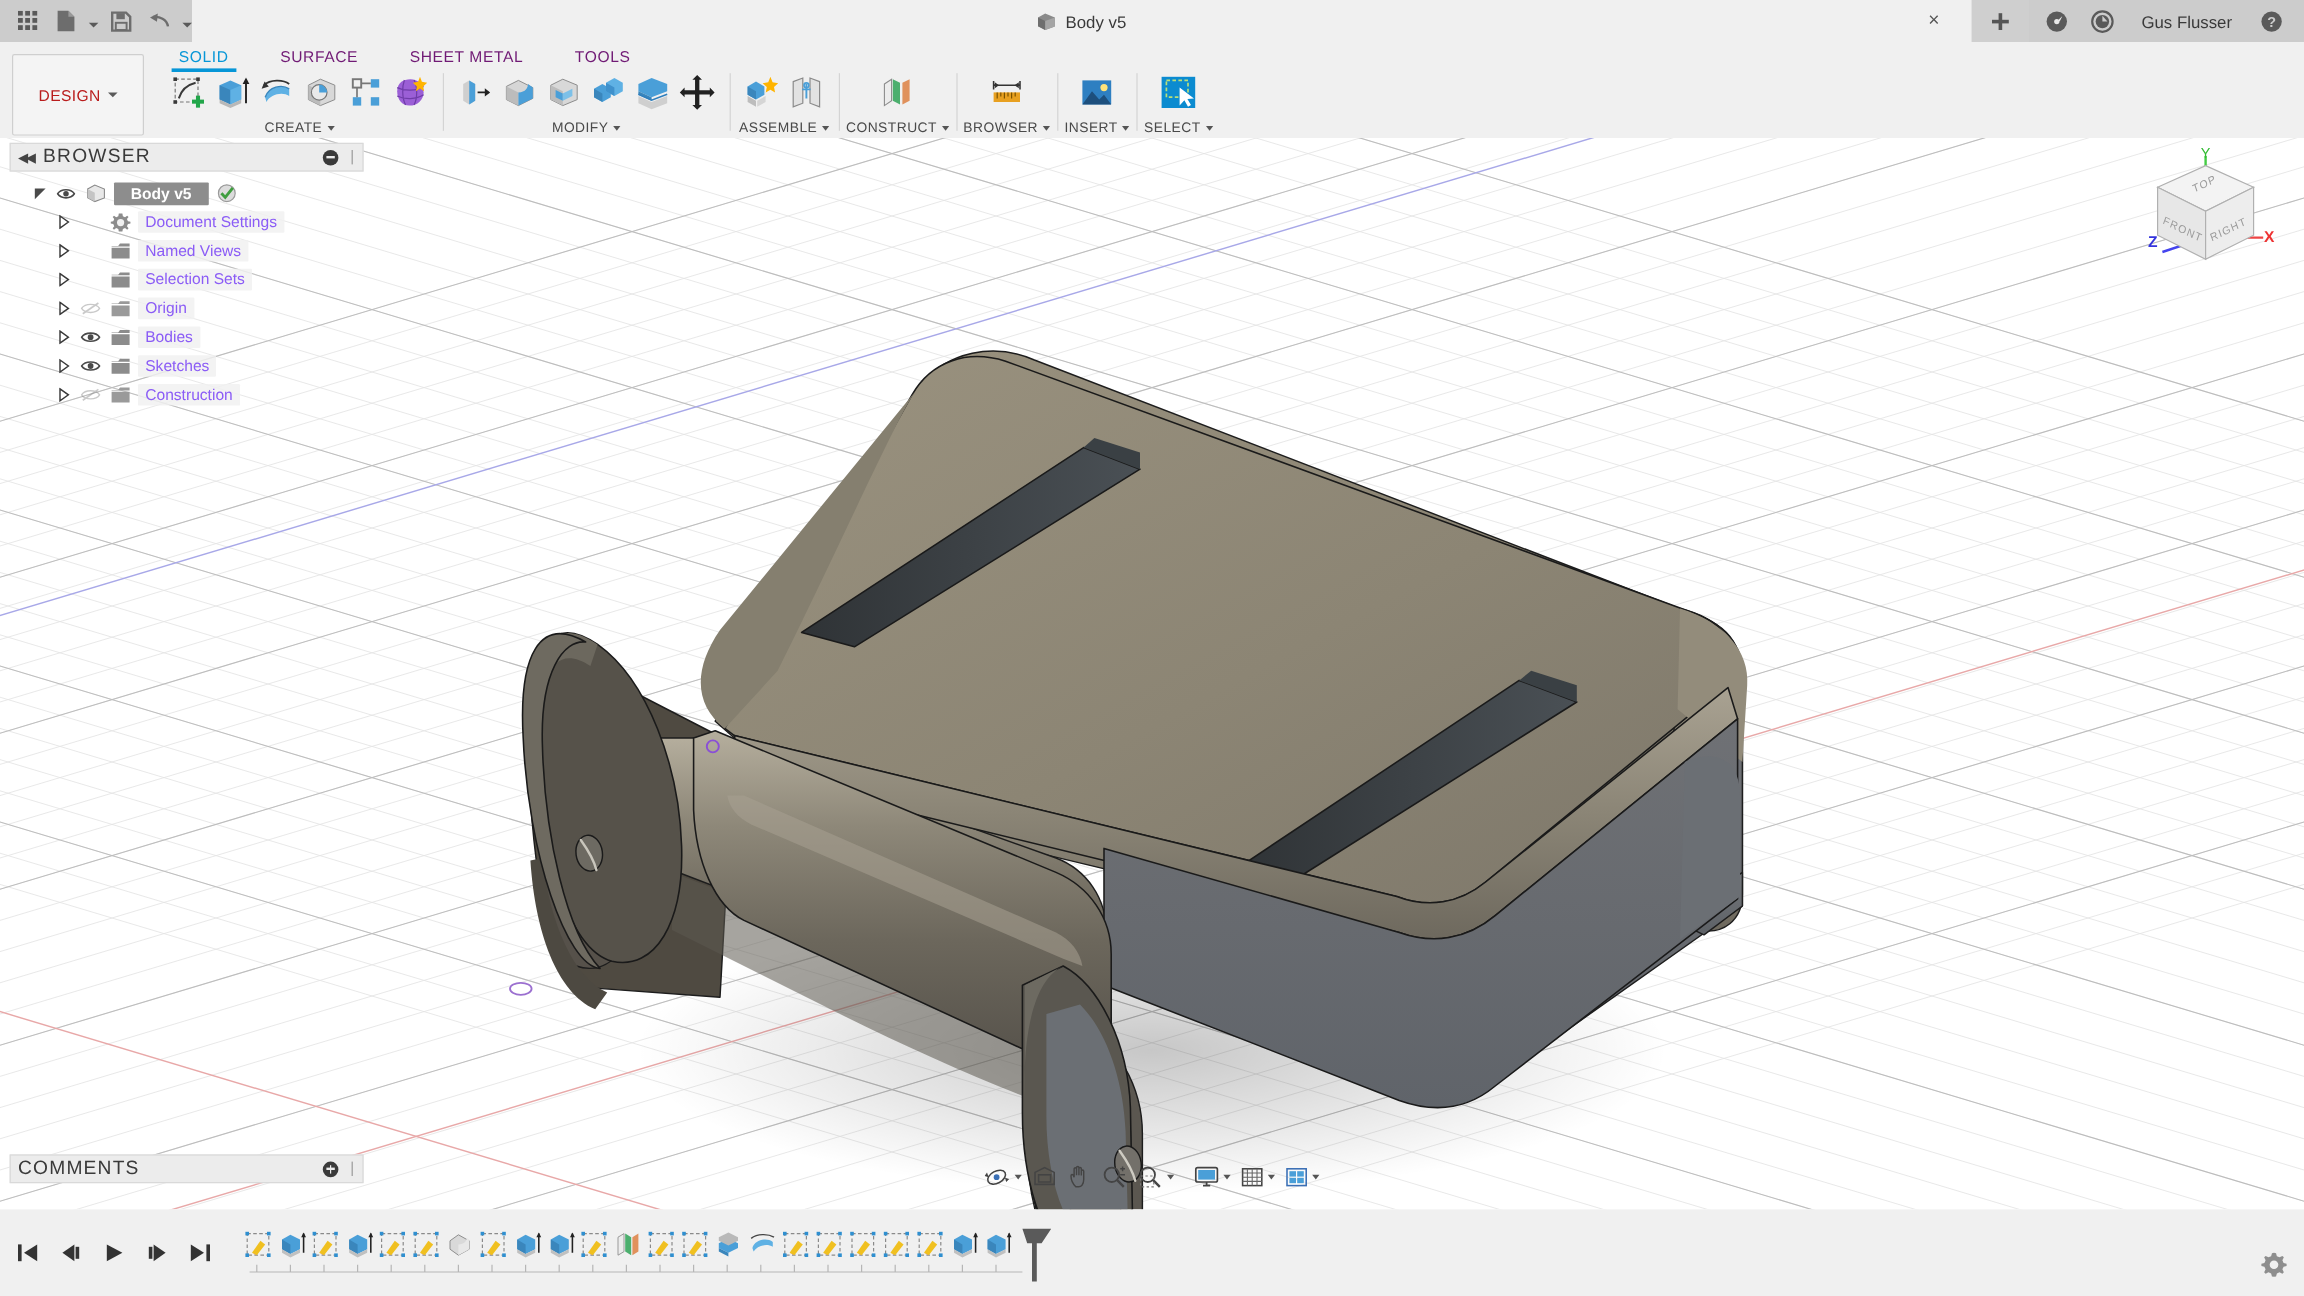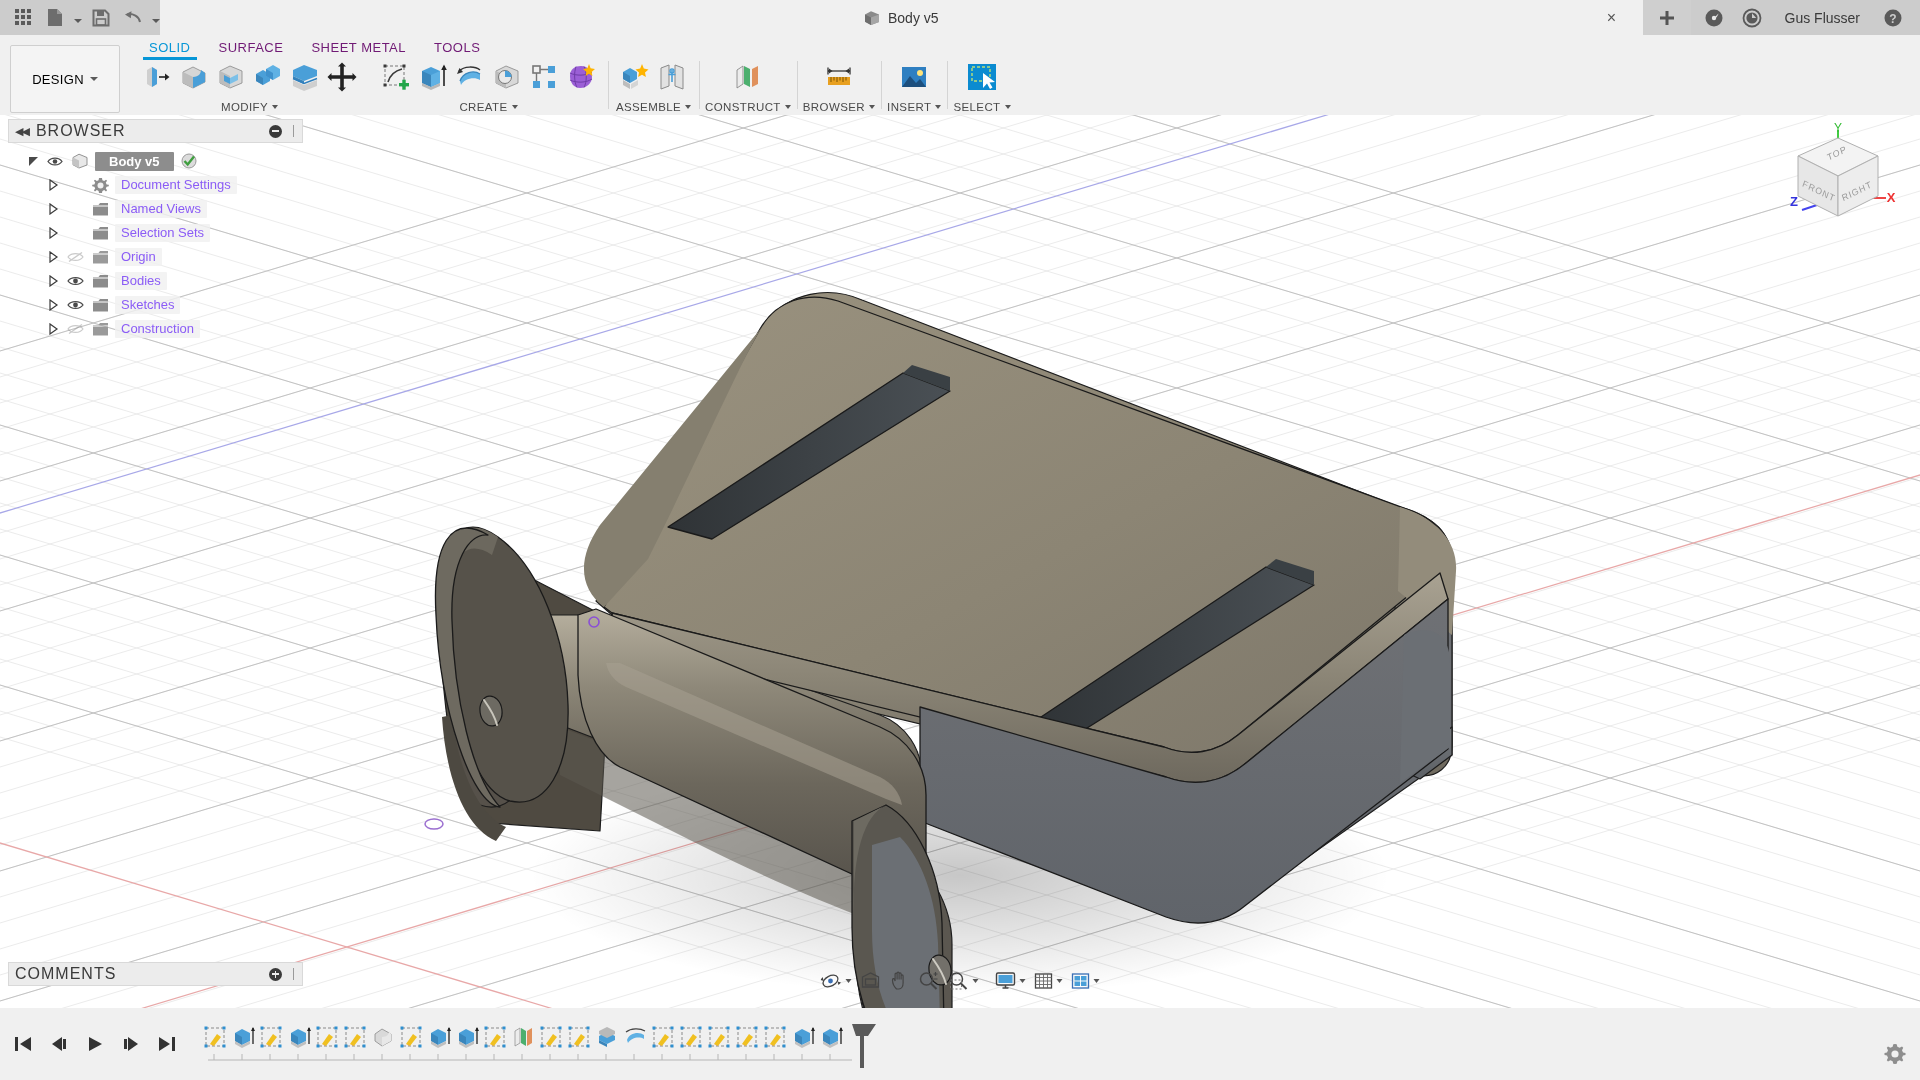--- a/index.html
+++ b/index.html
@@ -62,23 +62,23 @@
   
   .ribbon {
     position:absolute; left:0; top:35px; width:1920px; height:80px;
     background:#f0f0f0;
   }
   .design-box {
     position:absolute; left:10px; top:10px; width:110px; height:68px;
     border:1px solid #cfcfcf; background:#f4f4f4; border-radius:2px;
     display:flex; align-items:center; justify-content:center; gap:6px; cursor:pointer;
   }
-  .design-label { font-size:13px; color:#000000; letter-spacing:.3px; }
-
-  .tabrow { position:absolute; left:135px; top:2px; display:flex; gap:0; }
+  .design-label { font-size:13px; color:#b91c1c; letter-spacing:.3px; }
+
+  .tabrow { position:absolute; left:135px; top:2px; display:flex; gap:15px; }
   .wtab {
     padding:3px 14px 5px; font-size:13px; color:#701a75; letter-spacing:.5px;
     cursor:pointer; position:relative;
   }
   .wtab.active { color:#0696d7; }
   .wtab.active::after {
     content:""; position:absolute; left:8px; right:8px; bottom:0; height:3px; background:#0696d7;
   }
 
   .panels { position:absolute; left:130px; top:22px; right:0; height:58px; display:flex; }
@@ -291,74 +291,20 @@
 
   <div class="tabrow">
     <div class="wtab active"><span>SOLID</span></div>
     <div class="wtab"><span>SURFACE</span></div>
     <div class="wtab"><span>SHEET METAL</span></div>
     <div class="wtab"><span>TOOLS</span></div>
   </div>
 
   <div class="panels">
 
-    <div class="panel">
-      <div class="panel-icons">
-        <div class="cmd">
-          <svg width="30" height="30" viewBox="0 0 30 30">
-            <path d="M5,8 L10,5 L15,8 L15,22 L10,25 L5,22 Z" fill="#cfcfcf"></path>
-            <path d="M10,5 L15,8 L15,22 L10,25 Z" fill="#4a9fd8"></path>
-            <path d="M17,15 L26,15" stroke="#222" stroke-width="1.6"></path>
-            <path d="M23,11.5 L27.5,15 L23,18.5 Z" fill="#222"></path>
-          </svg>
-        </div>
-        <div class="cmd">
-          <svg width="30" height="30" viewBox="0 0 30 30">
-            <path d="M4,10 L14,5 L26,11 L26,20 L14,26 L4,21 Z" fill="#d6d6d6" stroke="#8a8a8a" stroke-width="0.8"></path>
-            <path d="M4,10 L14,15 L14,26 L4,21 Z" fill="#bcbcbc"></path>
-            <path d="M14,15 C20,15 22,11 22,8 L26,11 L26,20 L14,26 Z" fill="#4a9fd8"></path>
-          </svg>
-        </div>
-        <div class="cmd">
-          <svg width="30" height="30" viewBox="0 0 30 30">
-            <path d="M4,9 L14,4 L26,9 L26,21 L14,26 L4,21 Z" fill="#d8d8d8" stroke="#888" stroke-width="0.8"></path>
-            <path d="M4,9 L14,14 L14,26 L4,21 Z" fill="#bcbcbc"></path>
-            <path d="M8,13 L14,16 L14,22 L8,19 Z" fill="#4a9fd8"></path>
-            <path d="M14,16 L22,12 L22,18 L14,22 Z" fill="#7cc0e8"></path>
-          </svg>
-        </div>
-        <div class="cmd">
-          <svg width="30" height="30" viewBox="0 0 30 30">
-            <path d="M3,12 L10,8 L17,12 L17,19 L10,23 L3,19 Z" fill="#4a9fd8"></path>
-            <path d="M3,12 L10,16 L10,23 L3,19 Z" fill="#3a86bc"></path>
-            <path d="M13,7 L20,3 L27,7 L27,14 L20,18 L13,14 Z" fill="#5fb1e4"></path>
-            <path d="M13,7 L20,11 L20,18 L13,14 Z" fill="#3f91cc"></path>
-          </svg>
-        </div>
-        <div class="cmd">
-          <svg width="30" height="30" viewBox="0 0 30 30">
-            <path d="M3,8 L14,3 L27,8 L27,14 L14,19 L3,14 Z" fill="#4a9fd8"></path>
-            <path d="M3,14 L14,19 L14,22 L3,17 Z" fill="#3a86bc"></path>
-            <path d="M3,18 L14,23 L27,18 L27,24 L14,29 L3,24 Z" fill="#cfcfcf"></path>
-            <path d="M3,16.5 L14,21.5 L27,16.5" fill="none" stroke="#2f7fbd" stroke-width="1.4"></path>
-          </svg>
-        </div>
-        <div class="cmd">
-          <svg width="30" height="30" viewBox="0 0 30 30">
-            <path d="M13.2,3 L16.8,3 L16.8,13.2 L27,13.2 L27,16.8 L16.8,16.8 L16.8,27 L13.2,27 L13.2,16.8 L3,16.8 L3,13.2 L13.2,13.2 Z" fill="#222"></path>
-            <path d="M15,0.5 L19,4.5 L11,4.5 Z M15,29.5 L19,25.5 L11,25.5 Z M0.5,15 L4.5,11 L4.5,19 Z M29.5,15 L25.5,11 L25.5,19 Z" fill="#222"></path>
-          </svg>
-        </div>
-      </div>
-      <div class="panel-label">
-        <span>MODIFY</span>
-          <i class="caret-sm"></i>
-      </div>
-    </div>
-
     <div class="panel nosep">
       <div class="panel-icons">
         <div class="cmd">
           <svg width="30" height="30" viewBox="0 0 30 30">
             <rect x="4" y="4" width="19" height="19" fill="none" stroke="#777" stroke-width="1" stroke-dasharray="3 2"></rect>
             <path d="M7,20 C10,10 17,8 21,7" fill="none" stroke="#3a3a3a" stroke-width="1.6"></path>
             <g fill="#3a3a3a">
                 <rect x="2.5" y="2.5" width="3" height="3"></rect>
                 <rect x="21.5" y="2.5" width="3" height="3"></rect>
                 <rect x="2.5" y="21.5" width="3" height="3"></rect>
@@ -408,20 +354,74 @@
         <div class="cmd">
           <svg width="30" height="30" viewBox="0 0 30 30">
             <path d="M4,14 C4,7 9,4 15,4 C21,4 26,8 26,15 C26,21 21,26 14,26 C8,26 4,21 4,14 Z" fill="#9b5fd6"></path>
             <path d="M4,11 C10,14 20,14 26,10 M4,18 C10,21 20,21 26,17 M10,4.6 C8,10 8,20 11,25.4 M18,4.6 C21,10 21,20 18,25.4" fill="none" stroke="#6f3ca8" stroke-width="1"></path>
             <path d="M23,2 L24.6,6.2 L29,7 L25.6,10 L26.4,14 L23,11.8 L19.6,14 L20.4,10 L17,7 L21.4,6.2 Z" fill="#ffb400"></path>
           </svg>
         </div>
       </div>
       <div class="panel-label">
         <span>CREATE</span>
+          <i class="caret-sm"></i>
+      </div>
+    </div>
+
+    <div class="panel">
+      <div class="panel-icons">
+        <div class="cmd">
+          <svg width="30" height="30" viewBox="0 0 30 30">
+            <path d="M5,8 L10,5 L15,8 L15,22 L10,25 L5,22 Z" fill="#cfcfcf"></path>
+            <path d="M10,5 L15,8 L15,22 L10,25 Z" fill="#4a9fd8"></path>
+            <path d="M17,15 L26,15" stroke="#222" stroke-width="1.6"></path>
+            <path d="M23,11.5 L27.5,15 L23,18.5 Z" fill="#222"></path>
+          </svg>
+        </div>
+        <div class="cmd">
+          <svg width="30" height="30" viewBox="0 0 30 30">
+            <path d="M4,10 L14,5 L26,11 L26,20 L14,26 L4,21 Z" fill="#d6d6d6" stroke="#8a8a8a" stroke-width="0.8"></path>
+            <path d="M4,10 L14,15 L14,26 L4,21 Z" fill="#bcbcbc"></path>
+            <path d="M14,15 C20,15 22,11 22,8 L26,11 L26,20 L14,26 Z" fill="#4a9fd8"></path>
+          </svg>
+        </div>
+        <div class="cmd">
+          <svg width="30" height="30" viewBox="0 0 30 30">
+            <path d="M4,9 L14,4 L26,9 L26,21 L14,26 L4,21 Z" fill="#d8d8d8" stroke="#888" stroke-width="0.8"></path>
+            <path d="M4,9 L14,14 L14,26 L4,21 Z" fill="#bcbcbc"></path>
+            <path d="M8,13 L14,16 L14,22 L8,19 Z" fill="#4a9fd8"></path>
+            <path d="M14,16 L22,12 L22,18 L14,22 Z" fill="#7cc0e8"></path>
+          </svg>
+        </div>
+        <div class="cmd">
+          <svg width="30" height="30" viewBox="0 0 30 30">
+            <path d="M3,12 L10,8 L17,12 L17,19 L10,23 L3,19 Z" fill="#4a9fd8"></path>
+            <path d="M3,12 L10,16 L10,23 L3,19 Z" fill="#3a86bc"></path>
+            <path d="M13,7 L20,3 L27,7 L27,14 L20,18 L13,14 Z" fill="#5fb1e4"></path>
+            <path d="M13,7 L20,11 L20,18 L13,14 Z" fill="#3f91cc"></path>
+          </svg>
+        </div>
+        <div class="cmd">
+          <svg width="30" height="30" viewBox="0 0 30 30">
+            <path d="M3,8 L14,3 L27,8 L27,14 L14,19 L3,14 Z" fill="#4a9fd8"></path>
+            <path d="M3,14 L14,19 L14,22 L3,17 Z" fill="#3a86bc"></path>
+            <path d="M3,18 L14,23 L27,18 L27,24 L14,29 L3,24 Z" fill="#cfcfcf"></path>
+            <path d="M3,16.5 L14,21.5 L27,16.5" fill="none" stroke="#2f7fbd" stroke-width="1.4"></path>
+          </svg>
+        </div>
+        <div class="cmd">
+          <svg width="30" height="30" viewBox="0 0 30 30">
+            <path d="M13.2,3 L16.8,3 L16.8,13.2 L27,13.2 L27,16.8 L16.8,16.8 L16.8,27 L13.2,27 L13.2,16.8 L3,16.8 L3,13.2 L13.2,13.2 Z" fill="#222"></path>
+            <path d="M15,0.5 L19,4.5 L11,4.5 Z M15,29.5 L19,25.5 L11,25.5 Z M0.5,15 L4.5,11 L4.5,19 Z M29.5,15 L25.5,11 L25.5,19 Z" fill="#222"></path>
+          </svg>
+        </div>
+      </div>
+      <div class="panel-label">
+        <span>MODIFY</span>
           <i class="caret-sm"></i>
       </div>
     </div>
 
     <div class="panel">
       <div class="panel-icons">
         <div class="cmd">
           <svg width="30" height="30" viewBox="0 0 30 30">
             <path d="M3,10 L10,6 L17,10 L17,17 L10,21 L3,17 Z" fill="#4a9fd8"></path>
             <path d="M3,10 L10,14 L10,21 L3,17 Z" fill="#3a86bc"></path>

